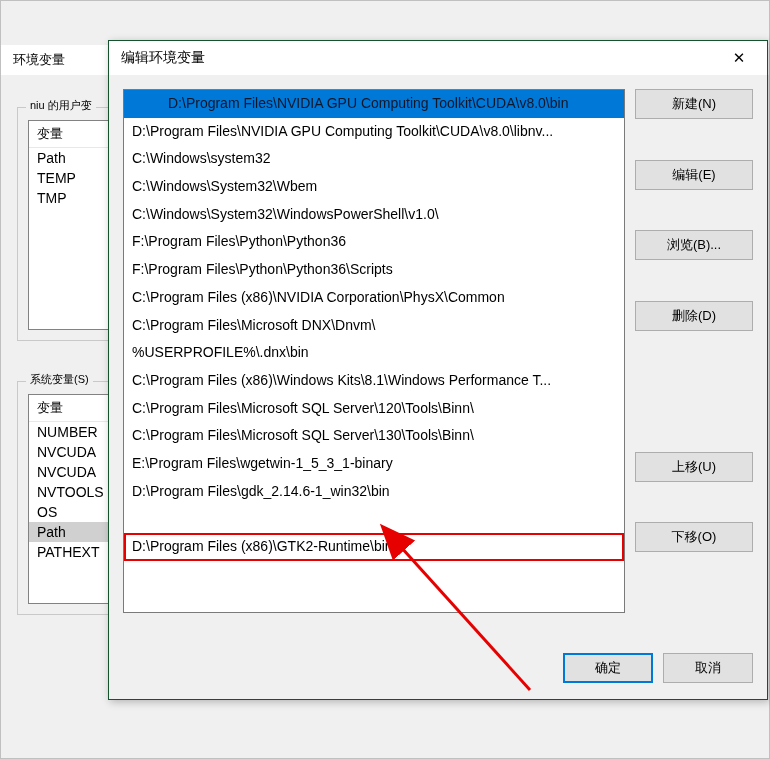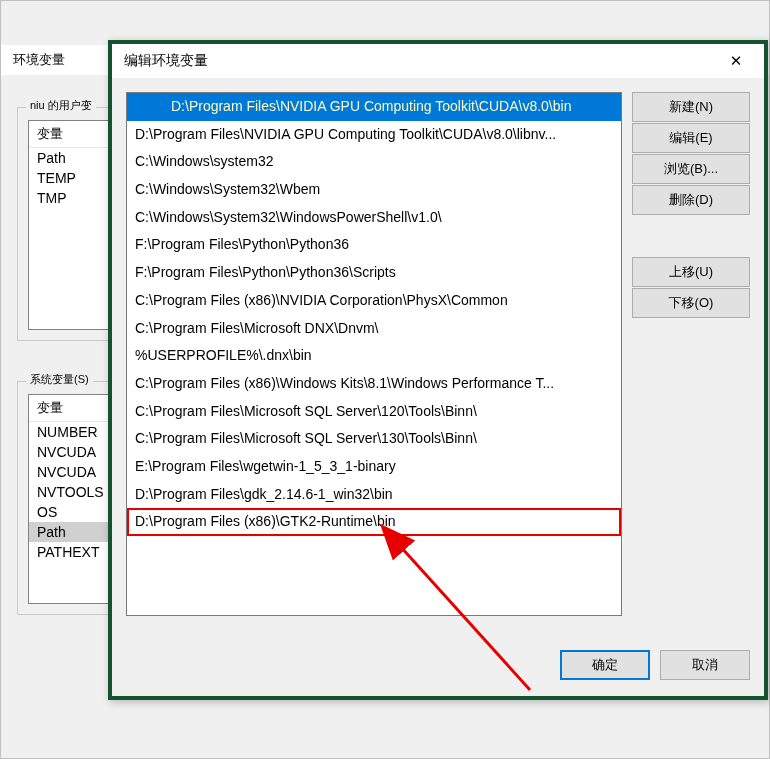--- a/index.html
+++ b/index.html
@@ -96,21 +96,21 @@
     border: 2px solid #0078d7;
     background: #e1e1e1;
   }
 
   
   .child-dialog {
     position: absolute;
     top: 40px; left: 108px;
     width: 660px; height: 660px;
     background: #f0f0f0;
-    border: 4px solid #14532d;
+    border: 1px solid #14532d;
     box-shadow: 2px 2px 8px rgba(0,0,0,.25);
     display: flex;
     flex-direction: column;
   }
   .child-titlebar {
     display: flex;
     justify-content: space-between;
     align-items: center;
     height: 34px;
     padding: 0 6px 0 12px;
@@ -147,32 +147,34 @@
   .list-item {
     padding: 3px 8px 3px 8px;
     font-size: 14px;
     white-space: nowrap;
     overflow: hidden;
     text-overflow: ellipsis;
     line-height: 1.55;
   }
   .list-item.selected {
     background: #0078d7;
-    color: #fef9c3;
+    color: #0f172a;
     padding-left: 44px;
   }
   .list-item.boxed {
     outline: 2px solid #e60000;
     outline-offset: -2px;
+    margin-top: 28px;
   }
   .right-col {
     width: 118px;
     display: flex;
     flex-direction: column;
     gap: 1px;
+    justify-content: space-between;
   }
   .right-col .gap { height: 40px; }
   .right-col .gap2 { height: 46px; }
   .child-footer {
     display: flex;
     justify-content: flex-end;
     gap: 10px;
     padding: 14px 14px 16px 14px;
   }
   

